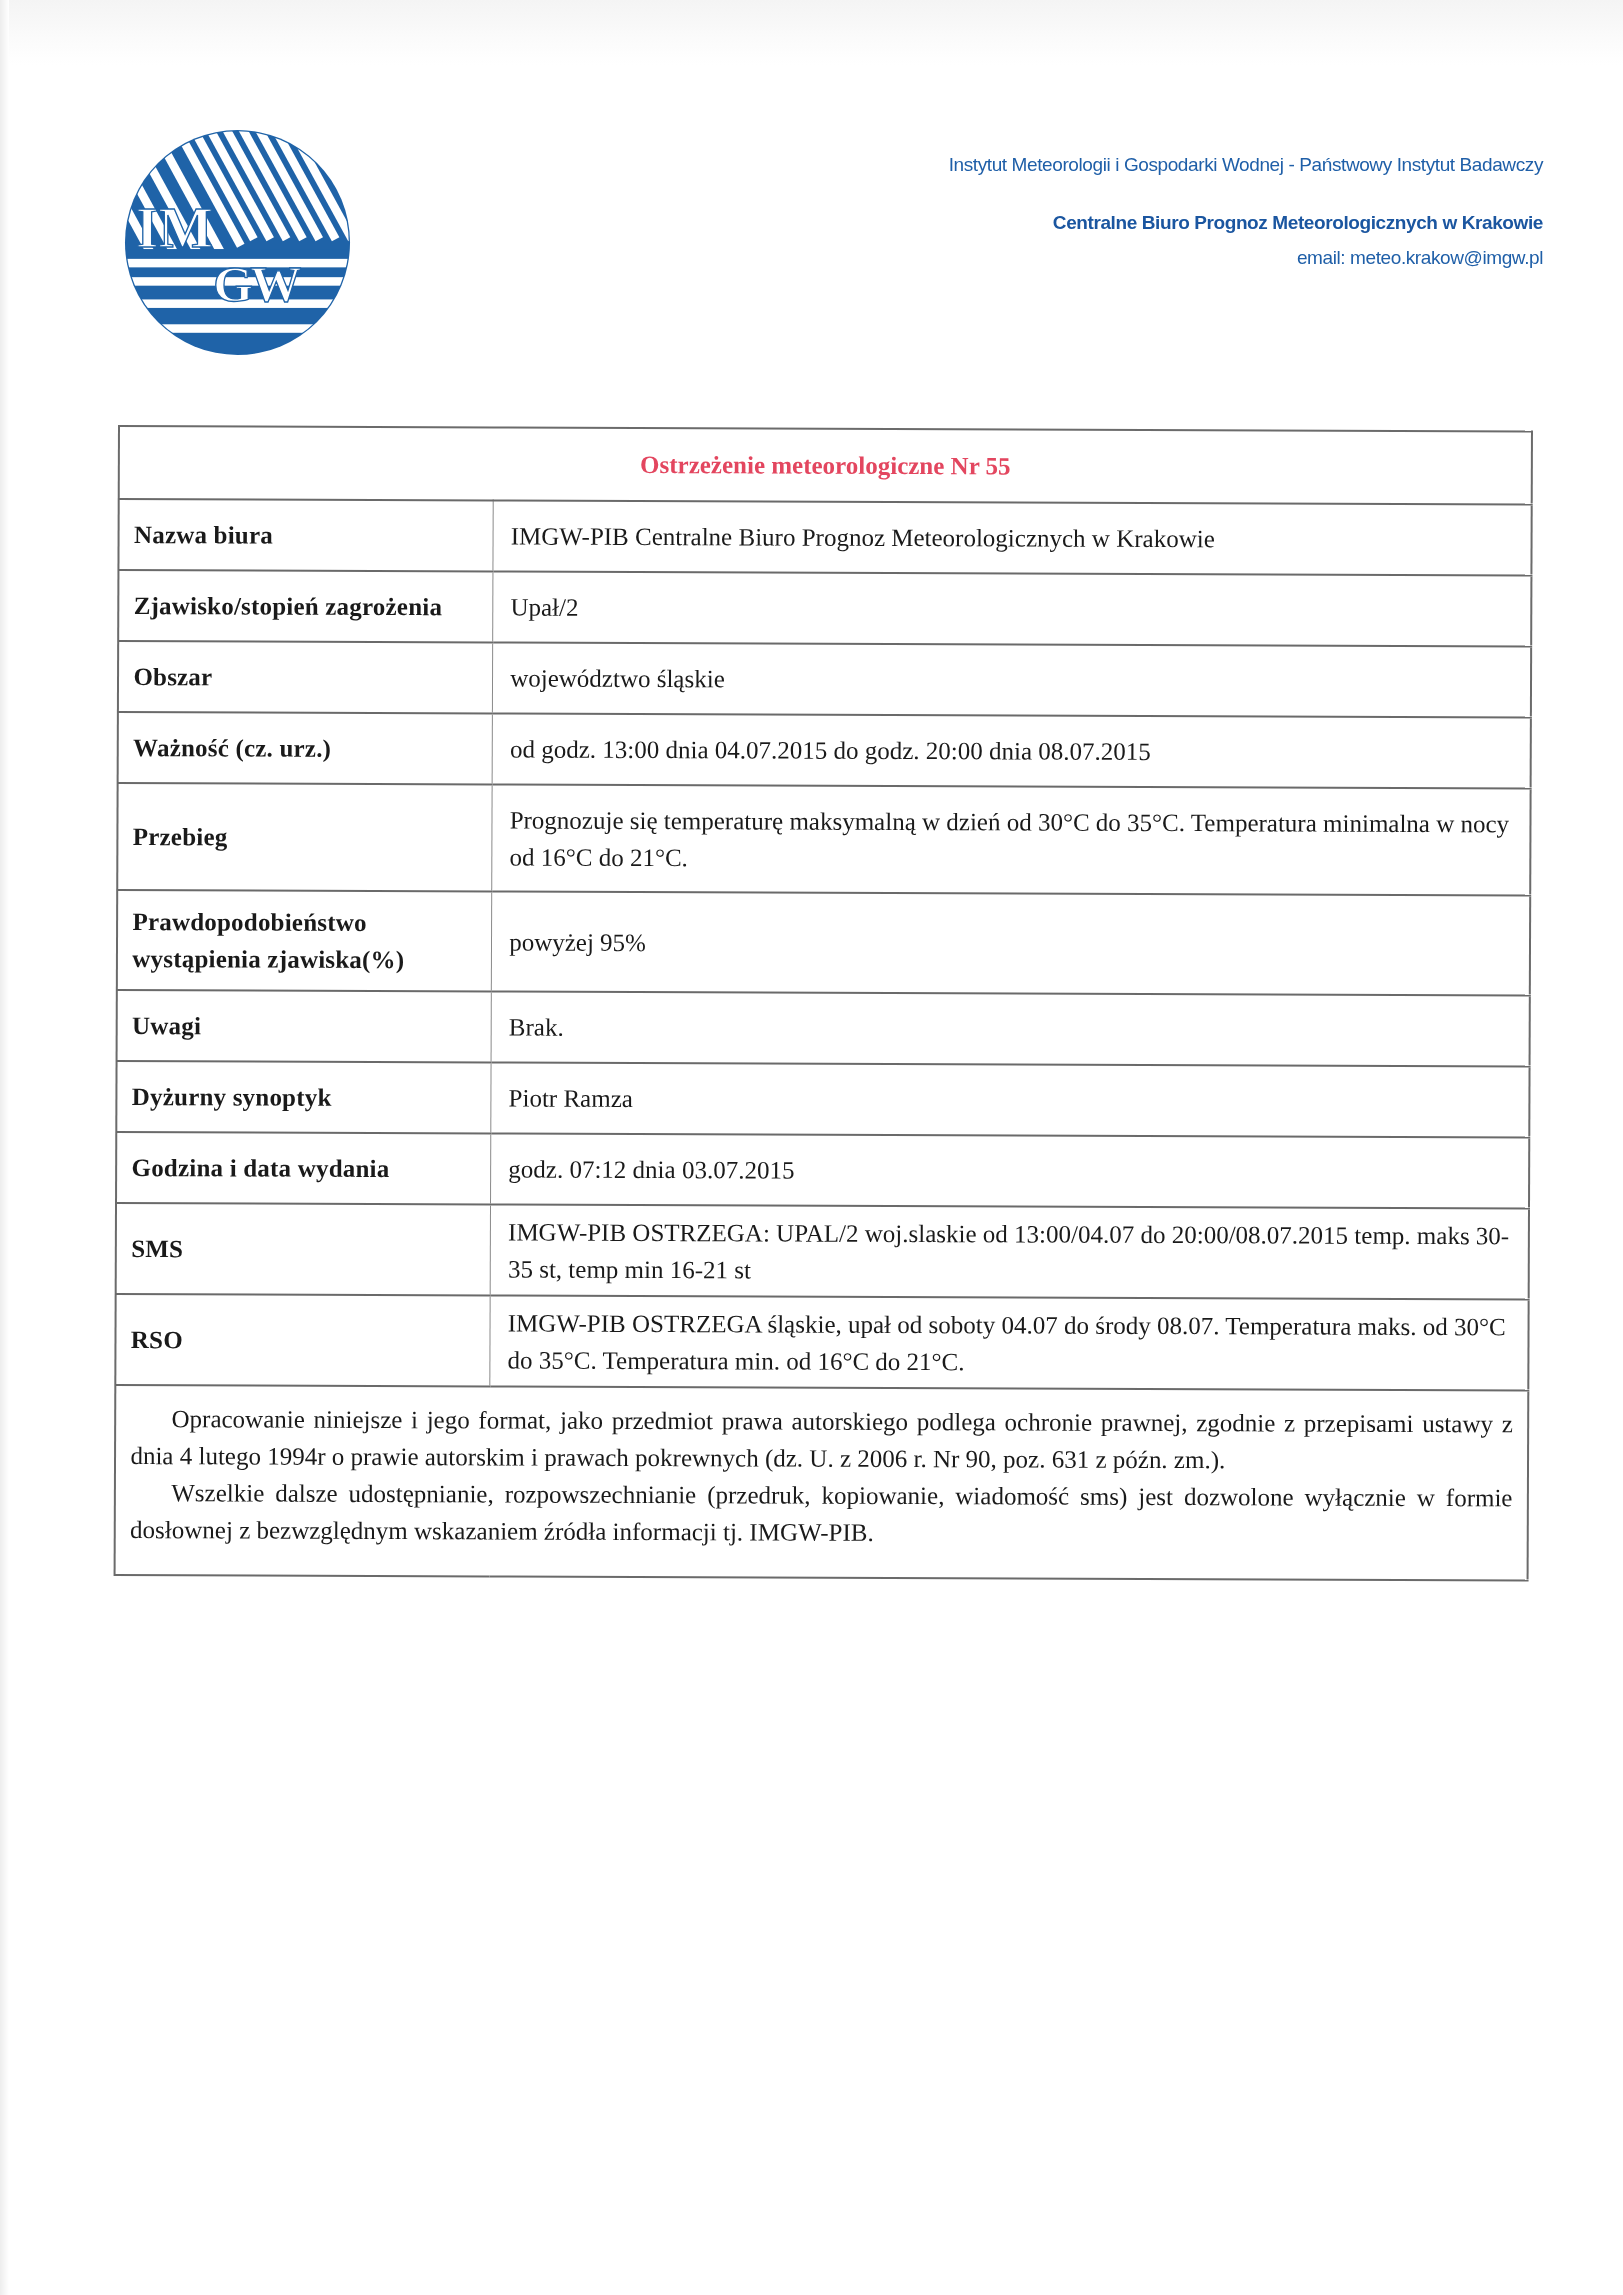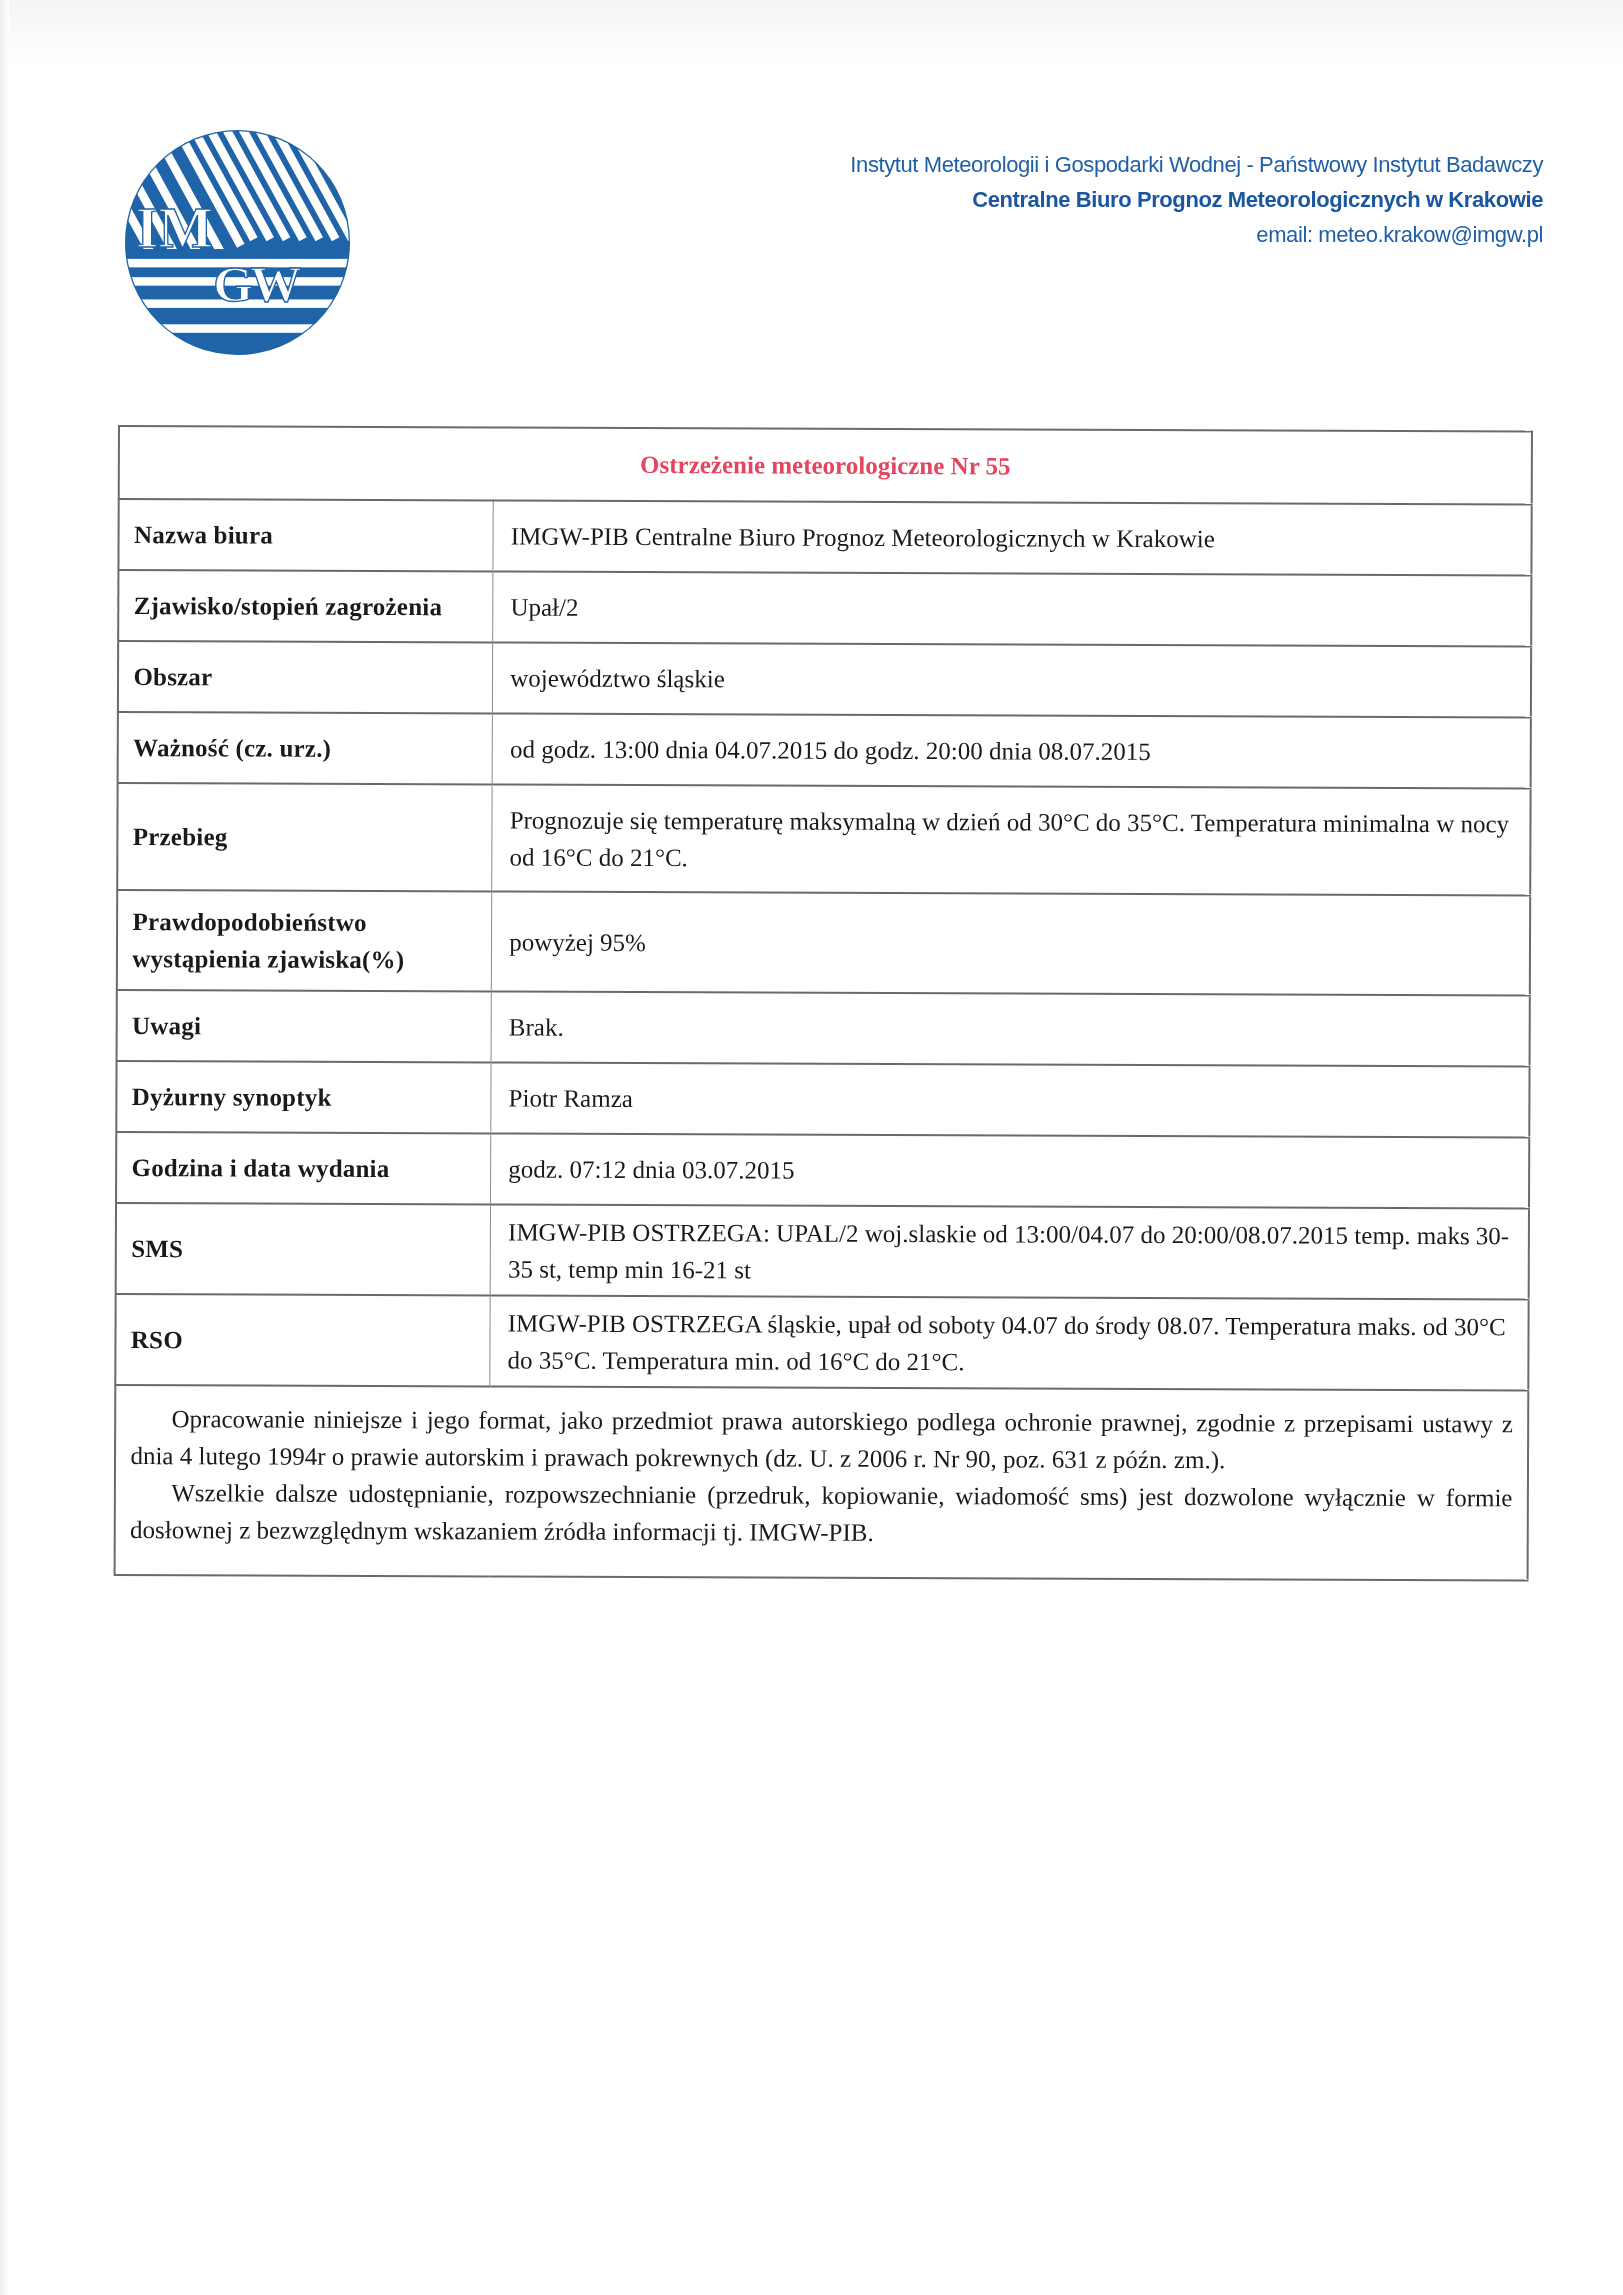--- a/index.html
+++ b/index.html
@@ -26,24 +26,24 @@
   }
   
   .header {
     position: absolute; right: 80px; top: 147px;
     text-align: right;
     font-family: "Liberation Sans", sans-serif;
     color: #1f5fa8;
     font-stretch: condensed;
   }
   .header .line {
-    font-size: 22px; line-height: 35px; white-space: nowrap;
+    font-size: 19px; line-height: 35px; white-space: nowrap;
     letter-spacing: -0.4px;
   }
-  .header .line.bold { font-weight: bold; color: #1b56a0; }
+  .header .line.bold { font-weight: bold; color: #1b56a0; margin-top: 23px; }
 
   
   .table-wrap {
     position: absolute; left: 118px; top: 425px; width: 1415px;
     transform: rotate(0.22deg); transform-origin: 0 0;
   }
   table.warning {
     width: 1415px; border-collapse: collapse;
     border: 2px solid #6b6b6b;
   }

